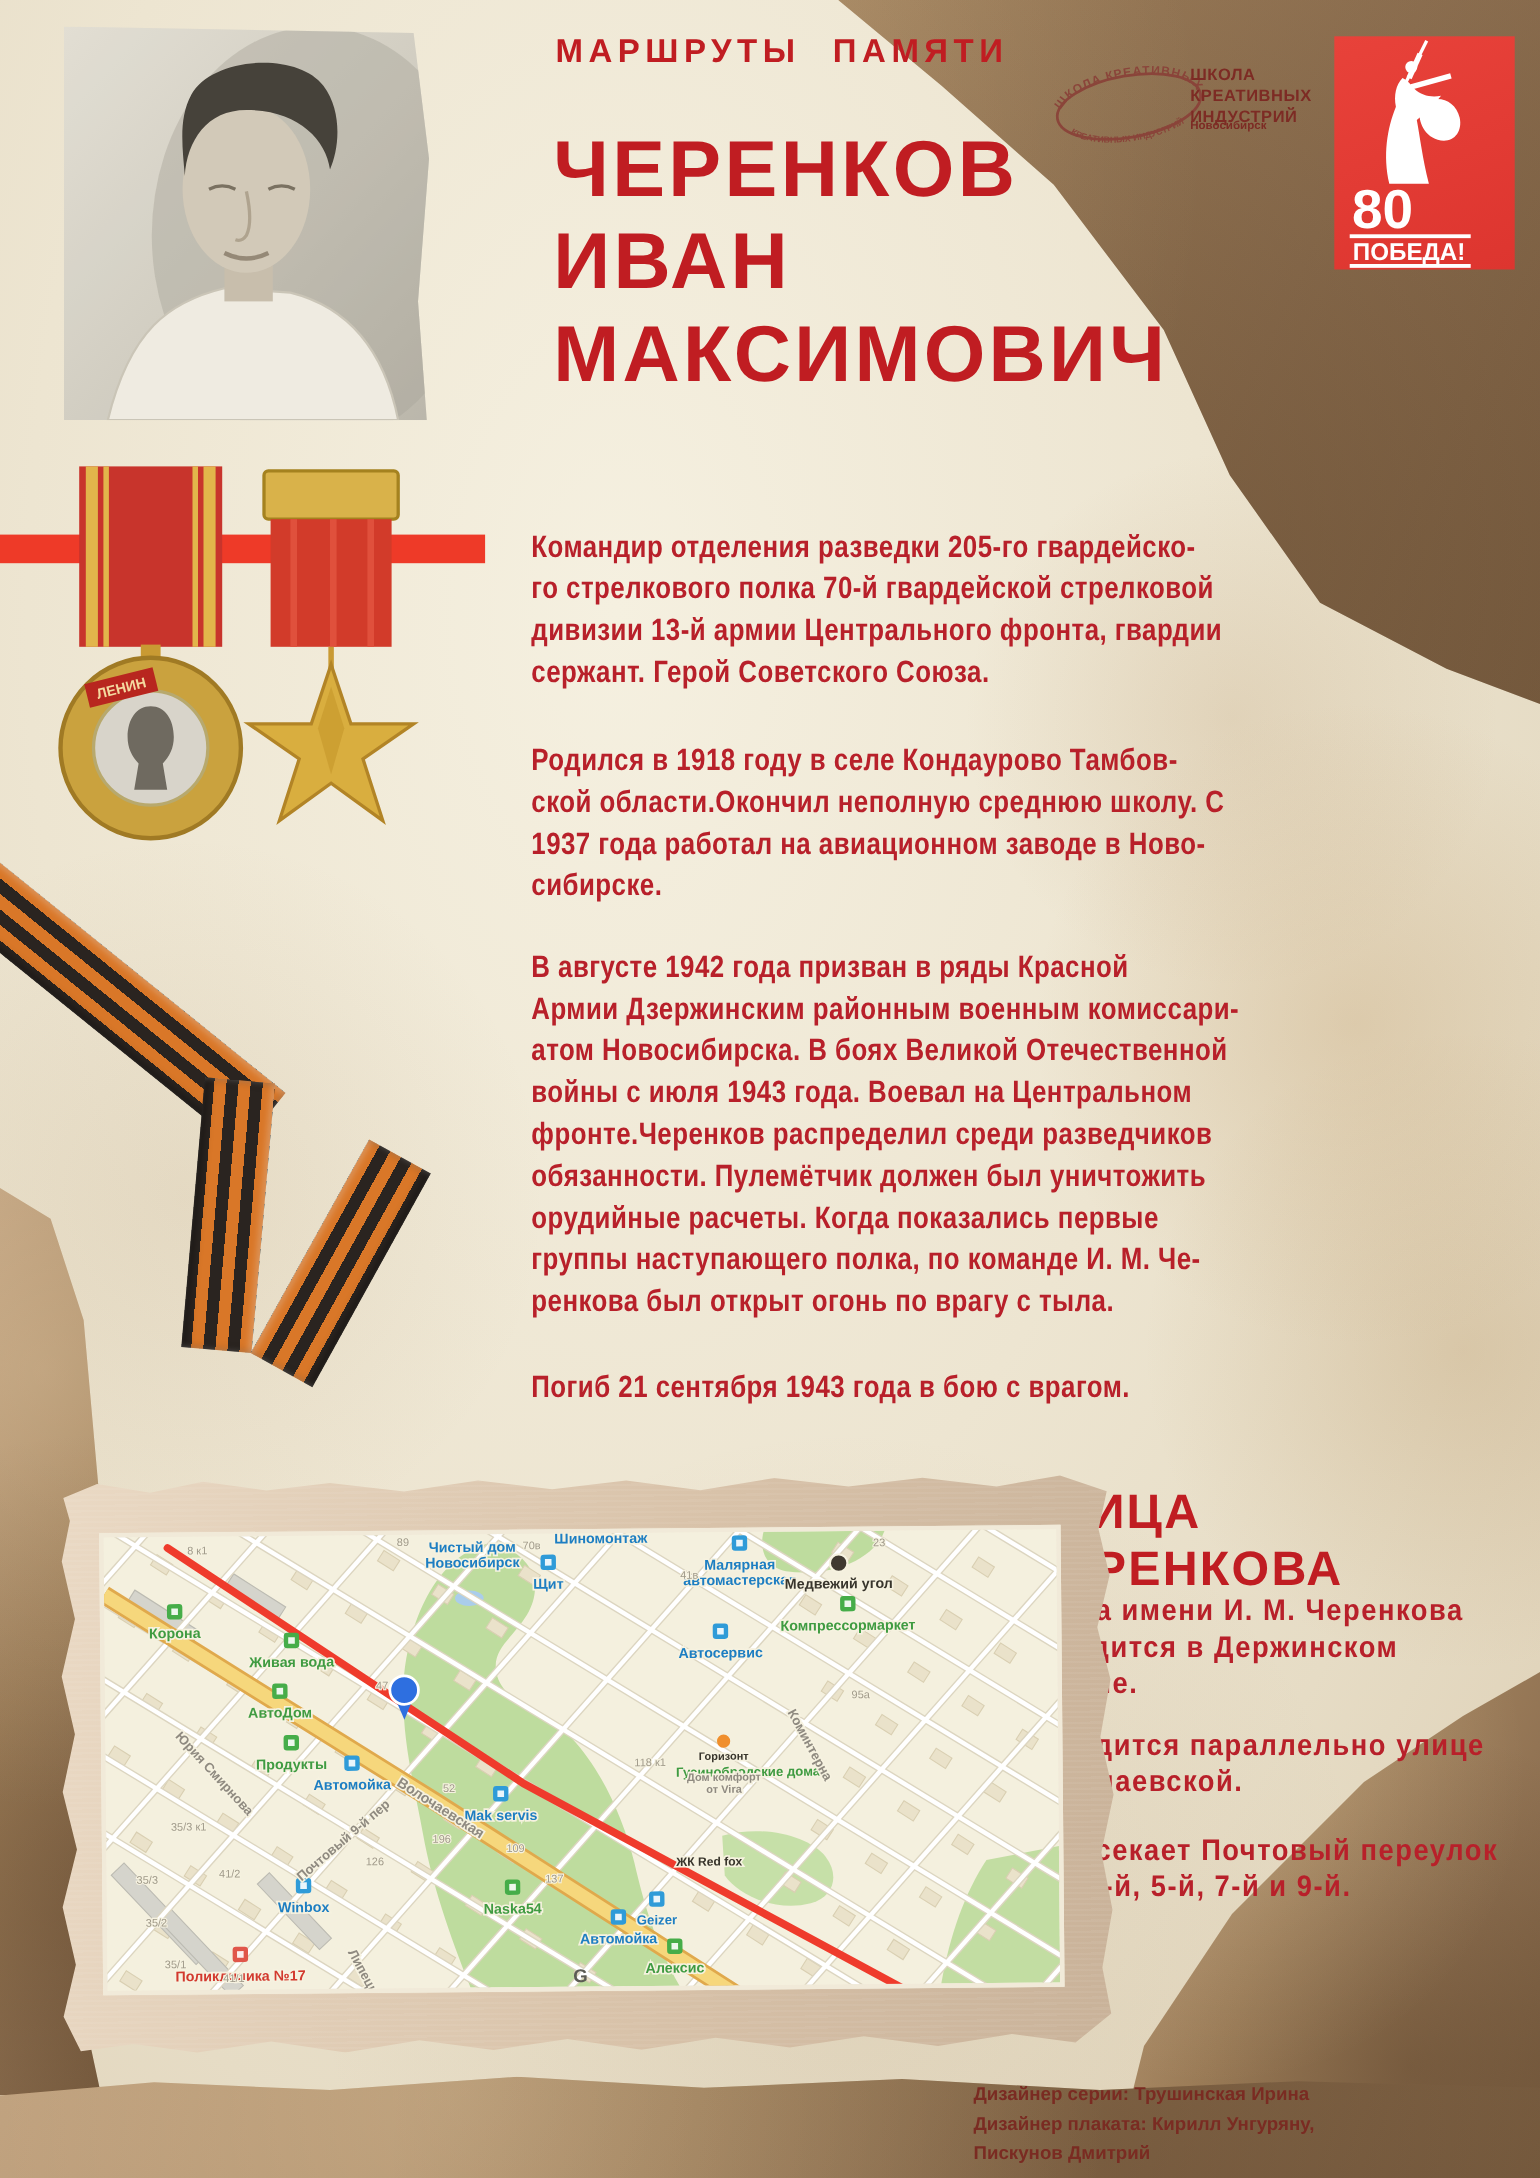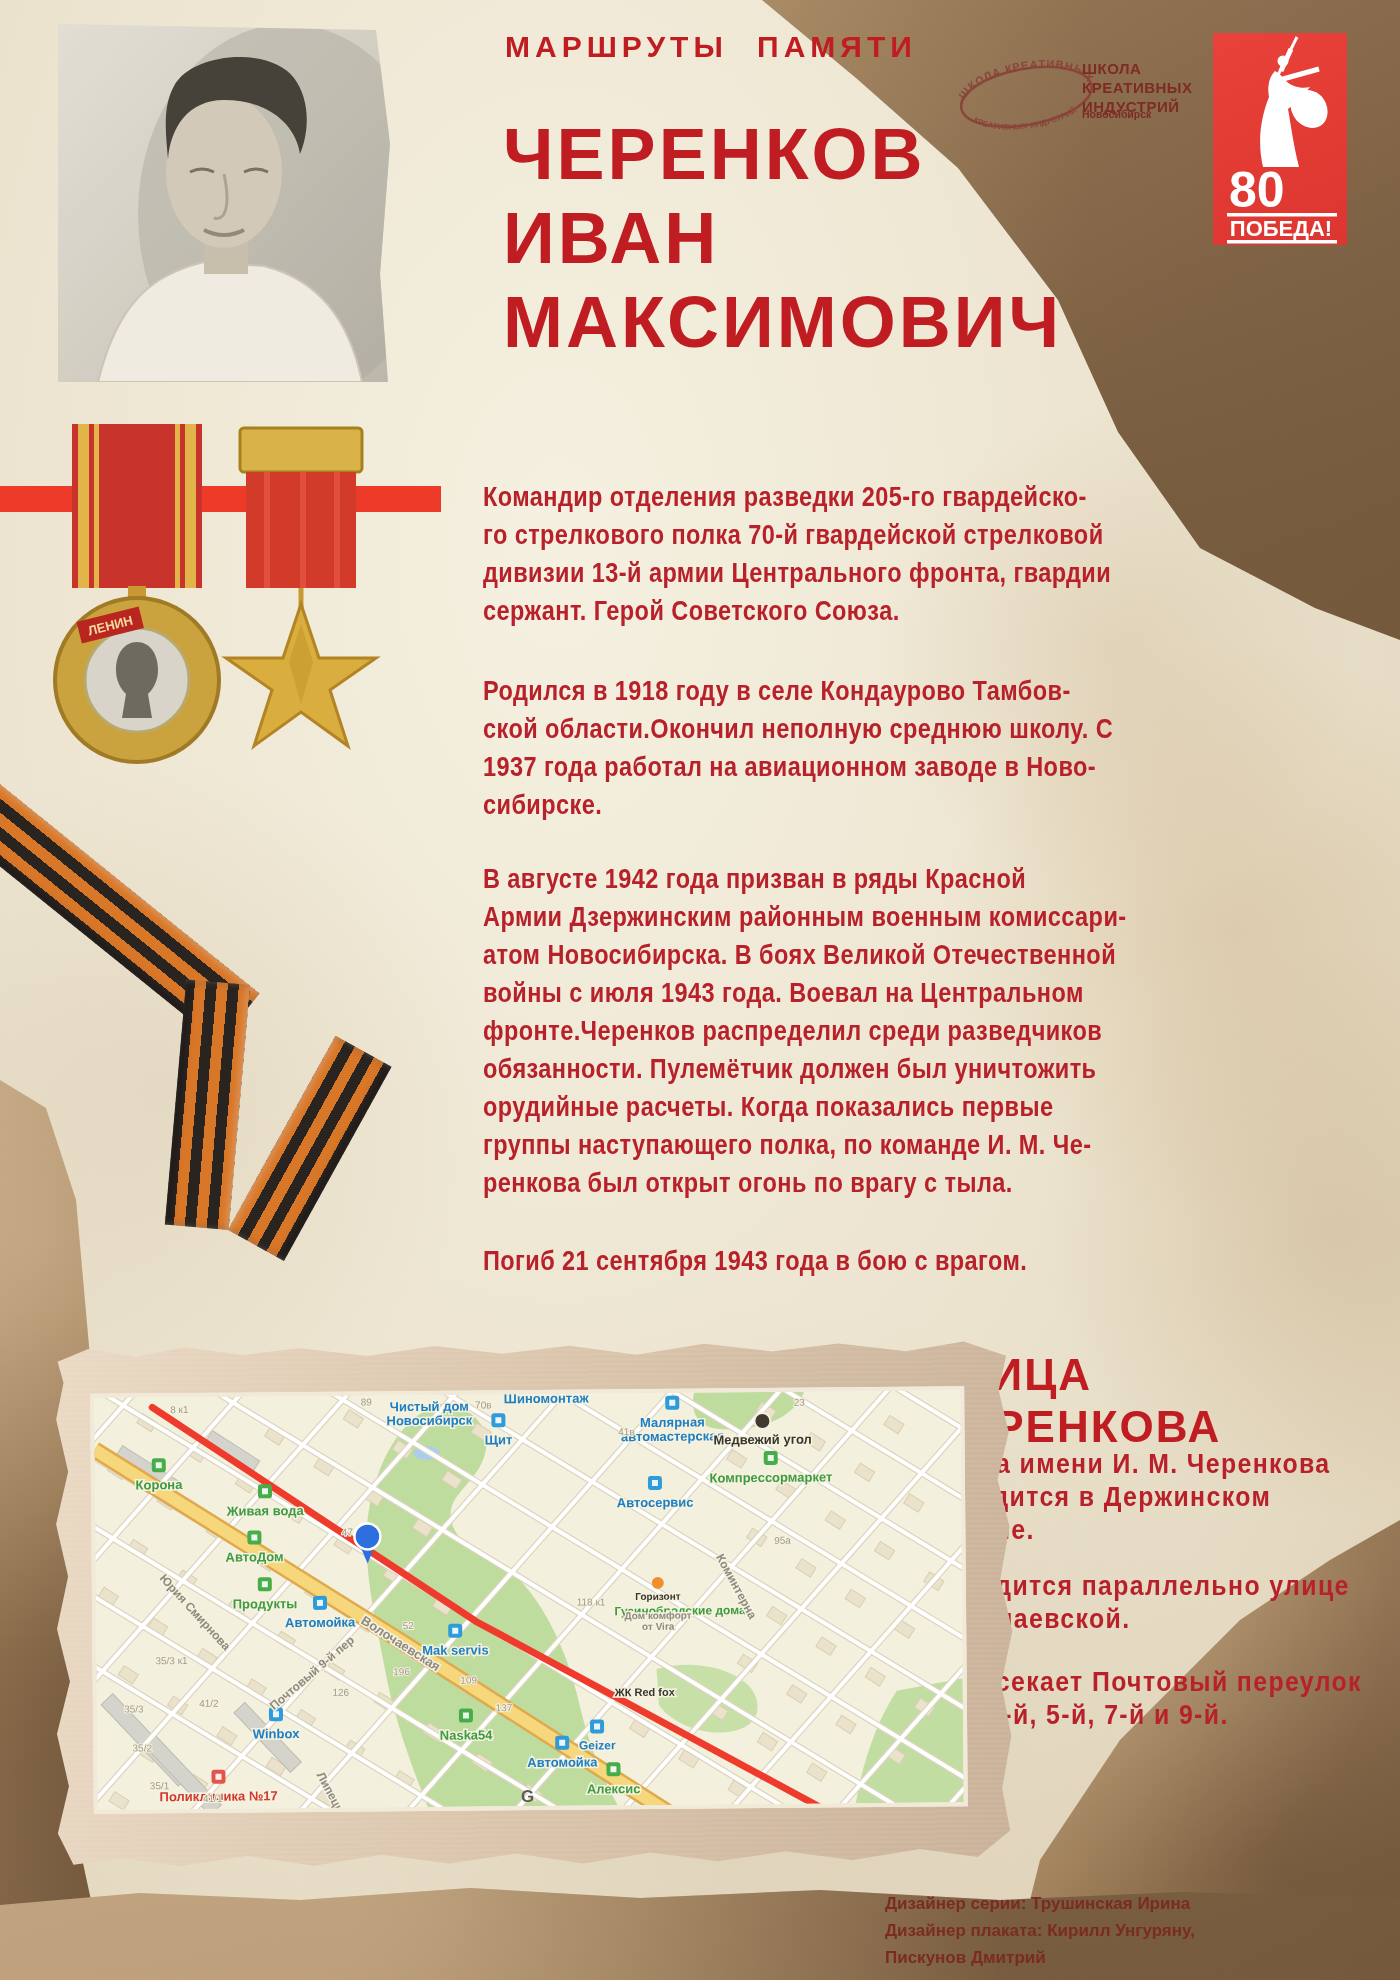--- a/index.html
+++ b/index.html
@@ -41,21 +41,21 @@
   .street-p{font-size:27px;line-height:33px;letter-spacing:1.5px;white-space:pre-line;width:520px;transform:scaleX(.92);transform-origin:0 0;}
   .s1{left:930px;top:1448px;} .s2{left:930px;top:1570px;} .s3{left:930px;top:1666px;}
   
   .credit{font-weight:bold;color:#6e2b23;}
   .credit-src{left:35px;top:1916px;font-size:21px;letter-spacing:.5px;}
   .credit-des{left:885px;top:1890px;font-size:17px;line-height:27px;white-space:pre-line;color:#7a2b22;}
   
   .stamp{left:950px;top:45px;width:150px;height:100px;transform:rotate(-10deg);opacity:.9;}
   .school{left:1082px;top:48px;font-size:15px;line-height:19px;font-weight:bold;color:#7d2b24;white-space:pre-line;letter-spacing:.5px;margin-top:11px;}
   .city{left:1082px;top:108px;font-size:10.5px;font-weight:bold;color:#7d2b24;}
-  .badge{left:1213px;top:33px;width:134px;height:212px;background:linear-gradient(160deg,#e8423a,#dd352f);}
+  .badge{left:1213px;top:33px;width:164px;height:212px;background:linear-gradient(160deg,#e8423a,#dd352f);}
   
   .photo{left:58px;top:24px;width:332px;height:358px;}
   .redbar{left:0;top:486px;width:441px;height:26px;background:#ee3a28;}
   
   .medals{left:50px;top:418px;width:340px;height:380px;}
   
   .gribbon{left:-30px;top:735px;width:430px;height:560px;}
   .band{position:absolute;height:64px;transform-origin:0 0;
     background:repeating-linear-gradient(to bottom,#d97728 0 11px,#2a2420 11px 22px);
     box-shadow:inset 0 3px 6px rgba(255,255,255,.25), inset 0 -4px 8px rgba(0,0,0,.35);}

